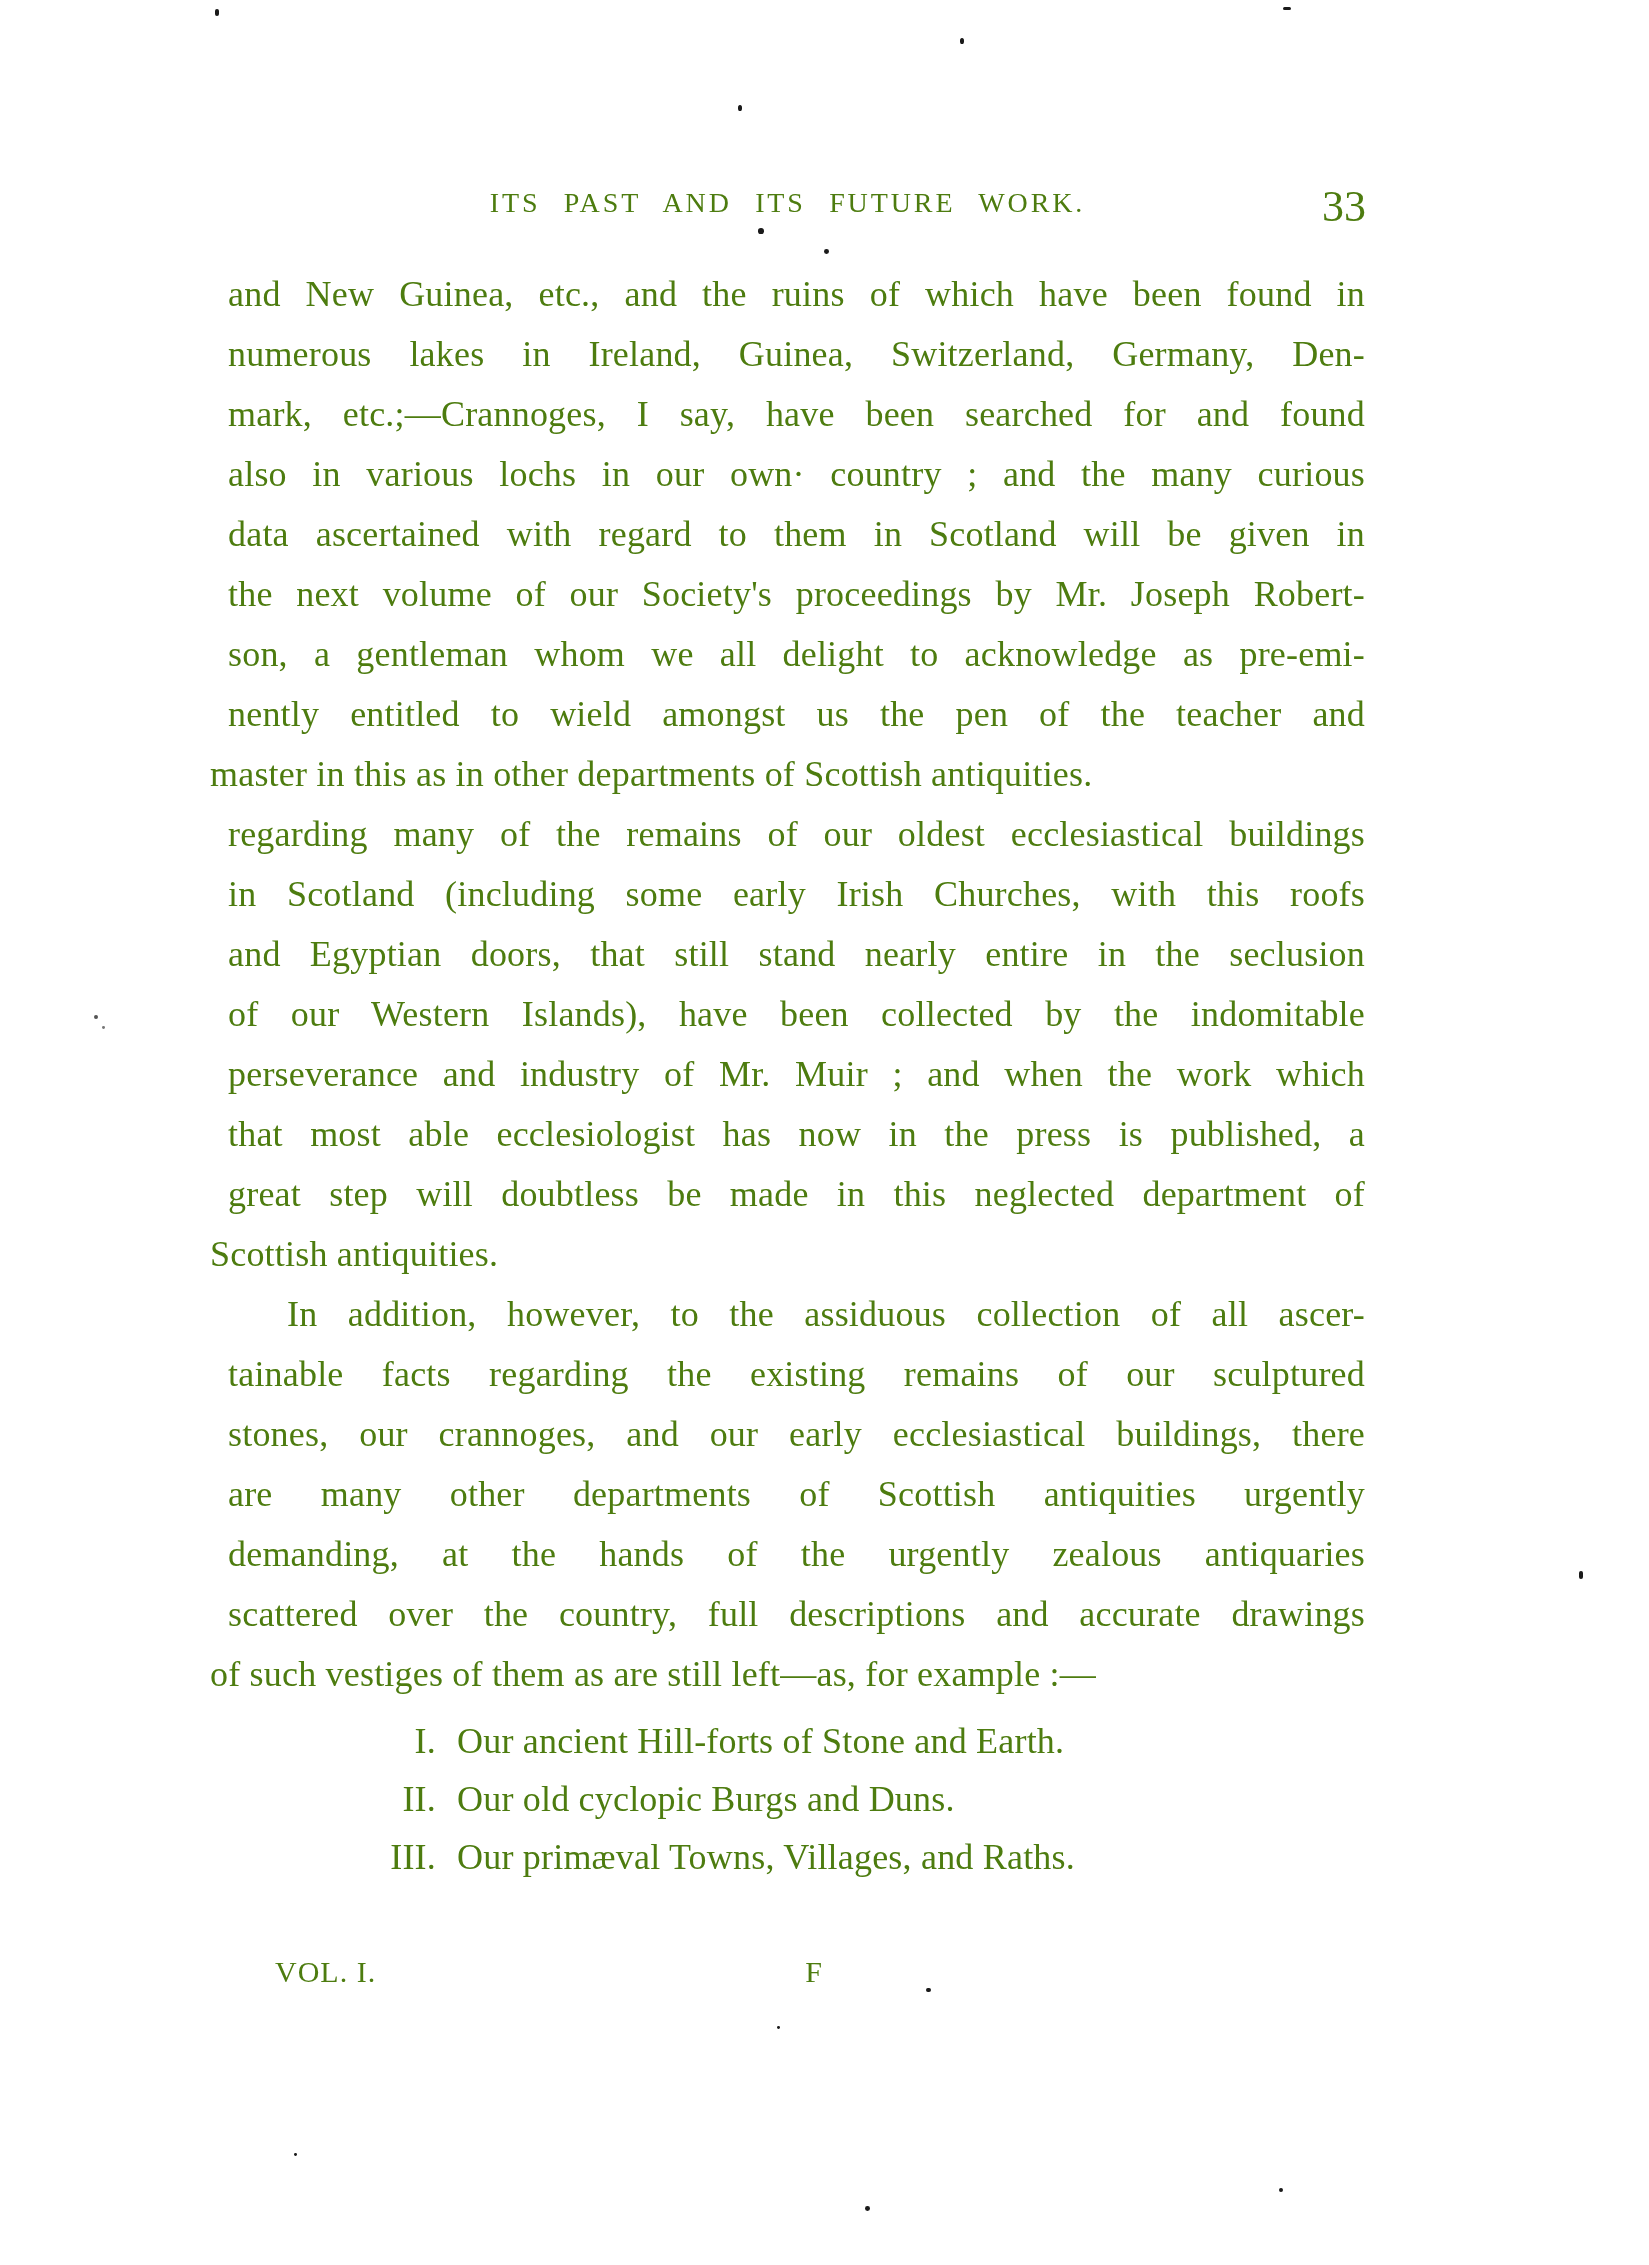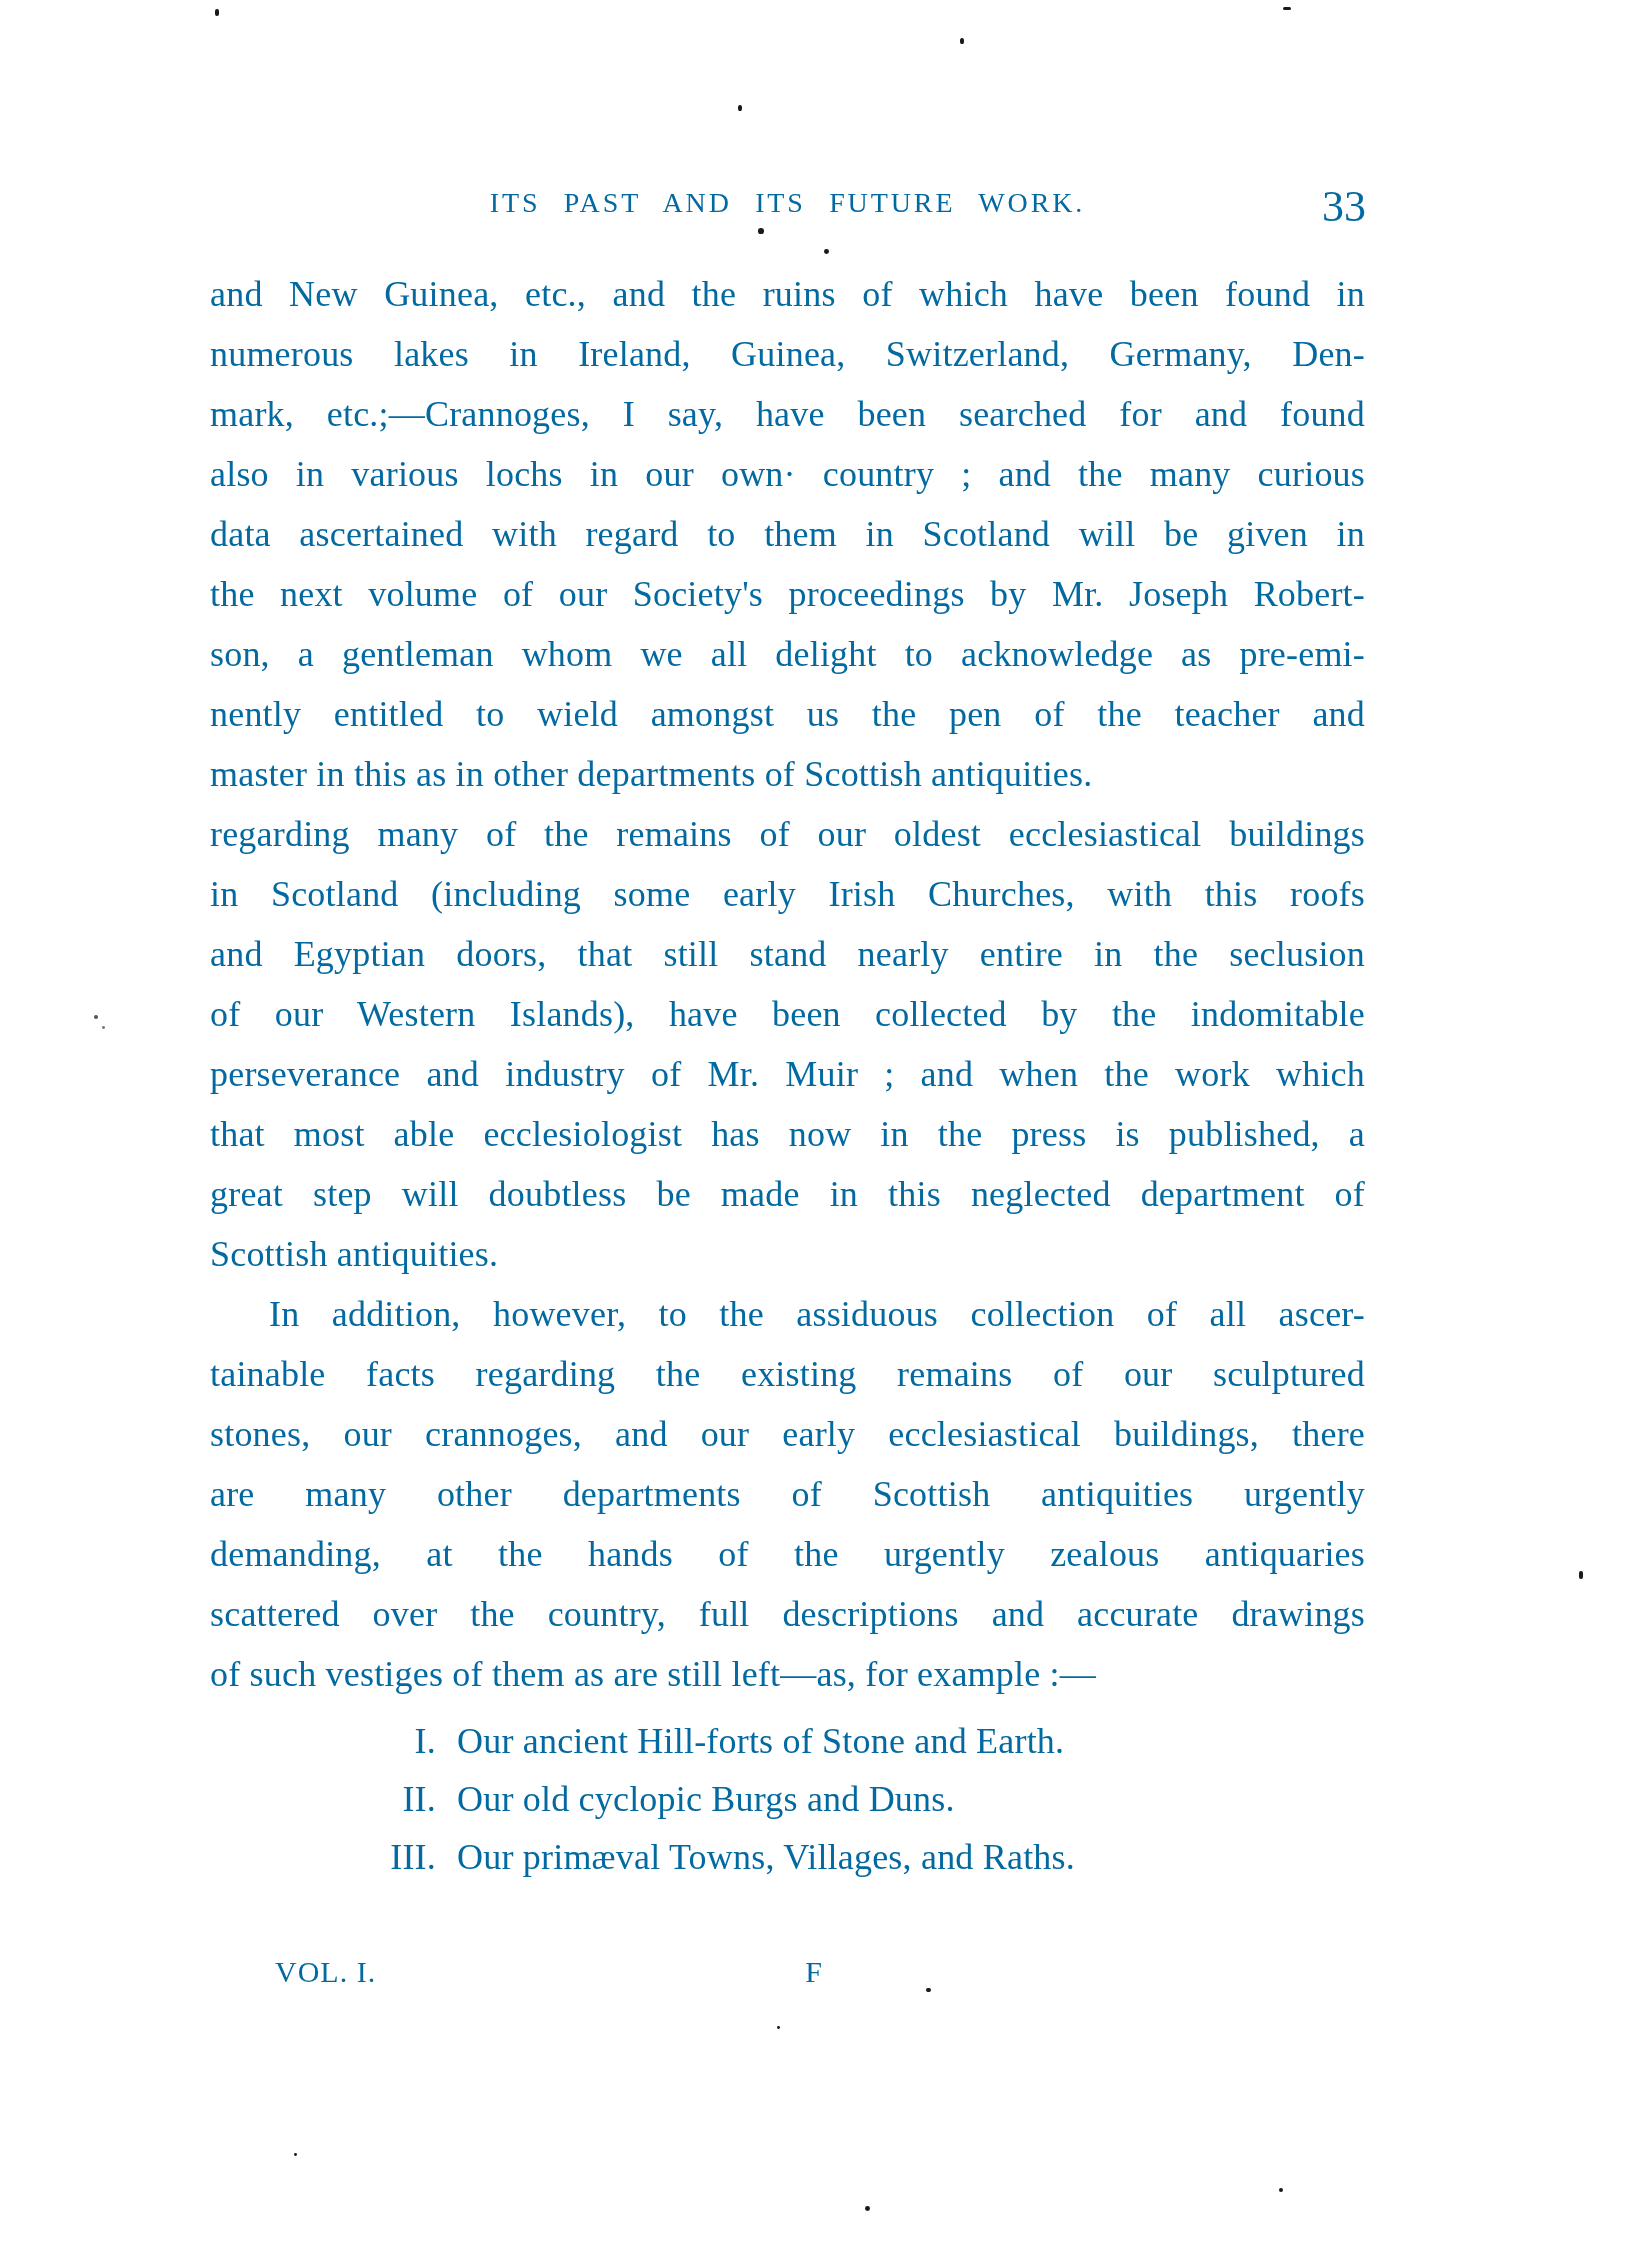--- a/index.html
+++ b/index.html
@@ -1,21 +1,21 @@
 <!DOCTYPE html>
 <html><head>
 <meta charset="utf-8">
 <style>
   html, body { margin: 0; padding: 0; background: #ffffff; }
   .page {
     position: relative;
     width: 1650px;
     height: 2265px;
     background: #ffffff;
-    color: #0369a1;
+    color: #4d7c0f;
     font-family: "Liberation Serif", serif;
     overflow: hidden;
   }
   
   .running-header {
     position: absolute;
     left: 210px; top: 186px; width: 1155px;
     text-align: center;
     font-size: 28px;
     line-height: 33px;
@@ -32,21 +32,21 @@
   }
   
   .text-block {
     position: absolute;
     left: 210px; top: 264px; width: 1155px;
     font-size: 36px;
     line-height: 60px;
     letter-spacing: 0.2px;
   }
   .line { white-space: normal; }
-  .line.j { text-align: justify; text-align-last: justify; text-justify: inter-word; }
+  .line.j { text-align: justify; text-align-last: justify; text-justify: inter-word; margin-left: 18px; }
   .line.fl { text-align: left; }
   .line.ind { padding-left: 59px; }
   
   .numbered-list { margin-top: 7.6px; line-height: 58px; }
   .list-item { white-space: nowrap; }
   .list-numeral { display: inline-block; width: 226px; margin-right: 21px; text-align: right; }
   
   .page-footer {
     position: absolute;
     left: 221px; top: 1955px; width: 1155px; height: 38px;

